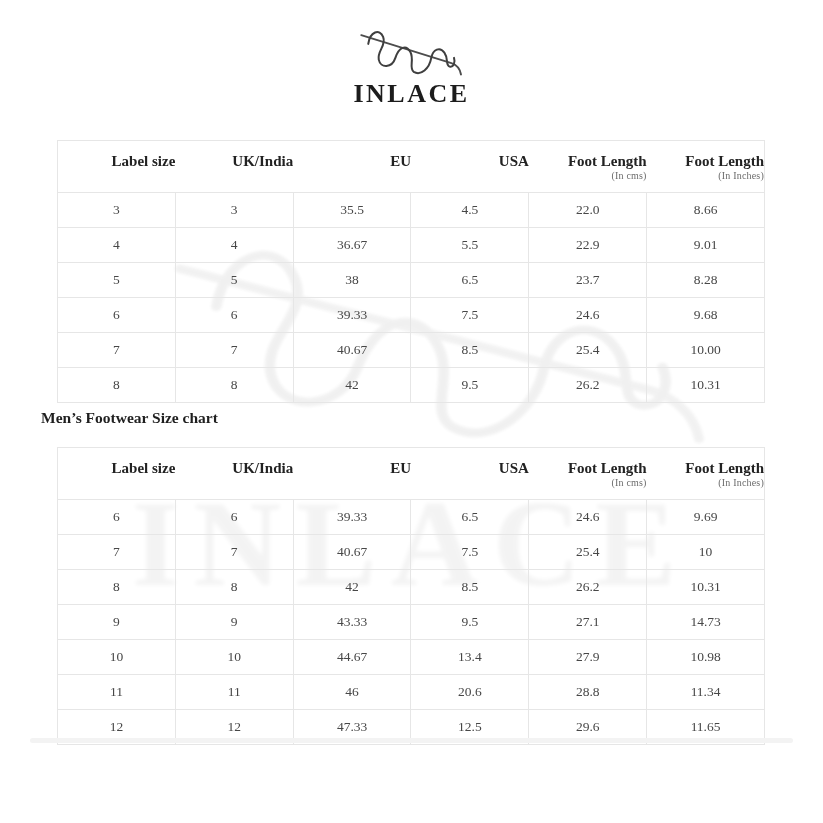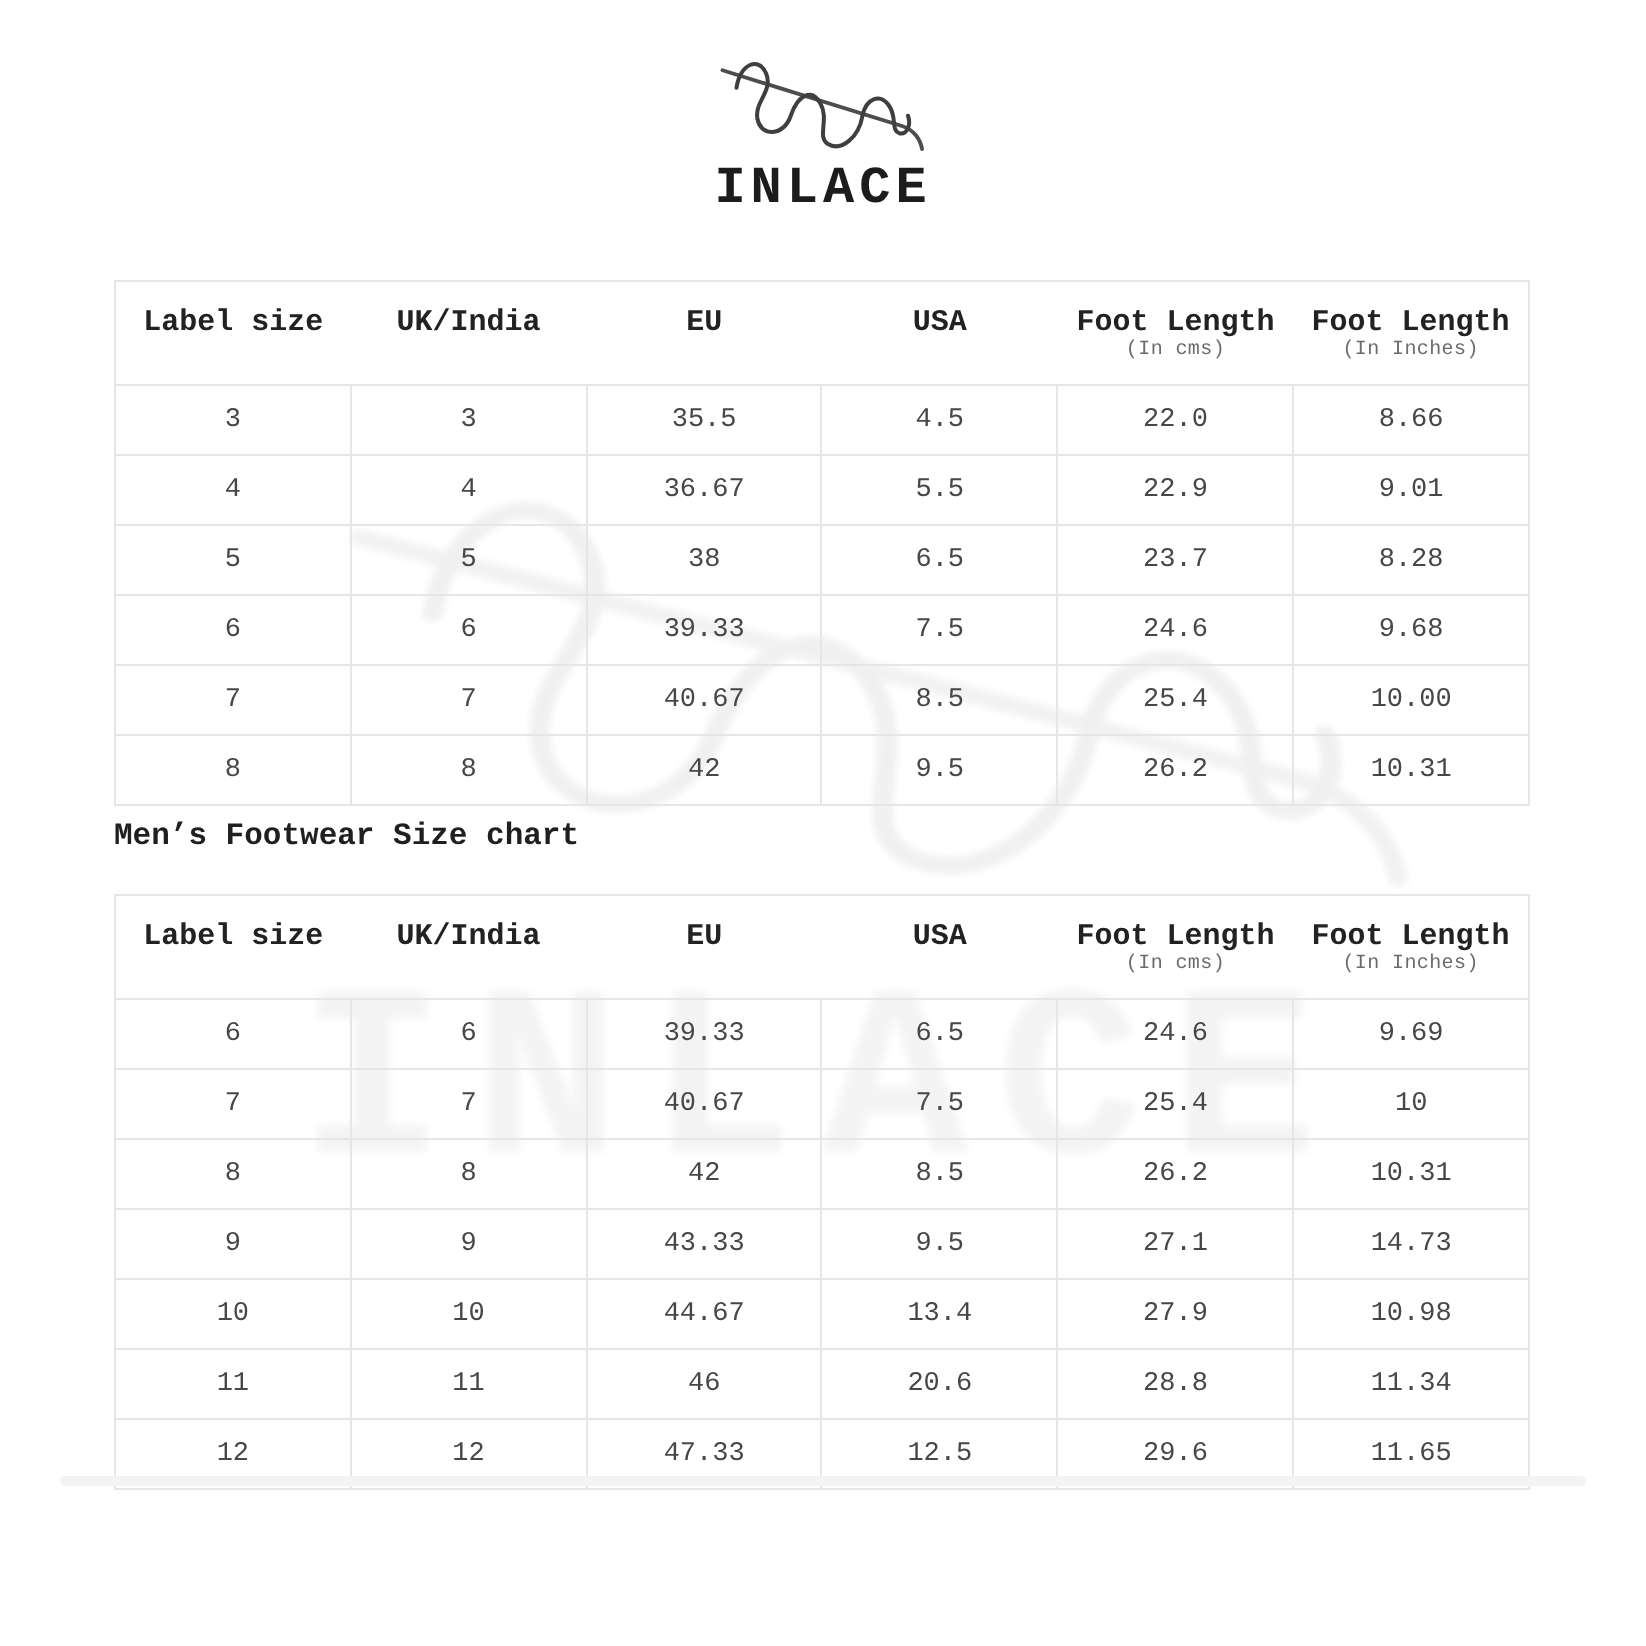--- a/index.html
+++ b/index.html
@@ -8,21 +8,21 @@
     --sub-text:#6b6b6b;
     --border:#e6e6e6;
     --band:#f3f3f3;
   }
   html,body{margin:0;padding:0;background:#ffffff;}
   .page{
     position:relative;
     width:823px;height:823px;
     background:#ffffff;
     overflow:hidden;
-    font-family:Liberation Mono, monospace;
+    font-family:Liberation Serif, serif;
   }
   
   .logo{
     position:absolute;top:22px;left:0;width:823px;
     text-align:center;z-index:2;
   }
   .logo-svg{width:118px;height:56px;display:block;margin:0 auto;}
   .brand-name{
     font-size:26px;font-weight:600;letter-spacing:2.5px;
     color:#1c1c1c;margin-top:1px;
@@ -45,35 +45,35 @@
     border-collapse:collapse;table-layout:fixed;
     background:transparent;z-index:1;
   }
   #table-womens{top:140px;}
   #table-mens{top:447px;}
   table.size-table{border:1px solid var(--border);}
   table.size-table th{
     height:51px;padding:0;vertical-align:middle;
     border-bottom:1px solid var(--border);
     font-weight:700;font-size:15px;color:var(--header-text);
-    text-align:center;background:transparent;
+    text-align:right;background:transparent;
   }
   .th-label{line-height:17px;}
   .th-sub{
     font-weight:400;font-size:10px;color:var(--sub-text);
     line-height:11px;min-height:11px;letter-spacing:0.2px;
   }
   table.size-table td{
     height:32px;border:1px solid var(--border);
     text-align:center;vertical-align:middle;
     font-size:13.5px;color:var(--text);background:transparent;
   }
   
   .mens-heading{
-    position:absolute;left:57px;top:409px;
+    position:absolute;left:41px;top:409px;
     font-size:15.5px;font-weight:700;color:#1f1f1f;z-index:2;
   }
   
   .bottom-band{
     position:absolute;left:30px;top:738px;width:763px;height:5px;
     background:var(--band);border-radius:3px;z-index:1;
   }
   .defs-holder{position:absolute;width:0;height:0;overflow:hidden;}
 </style>
 </head>

